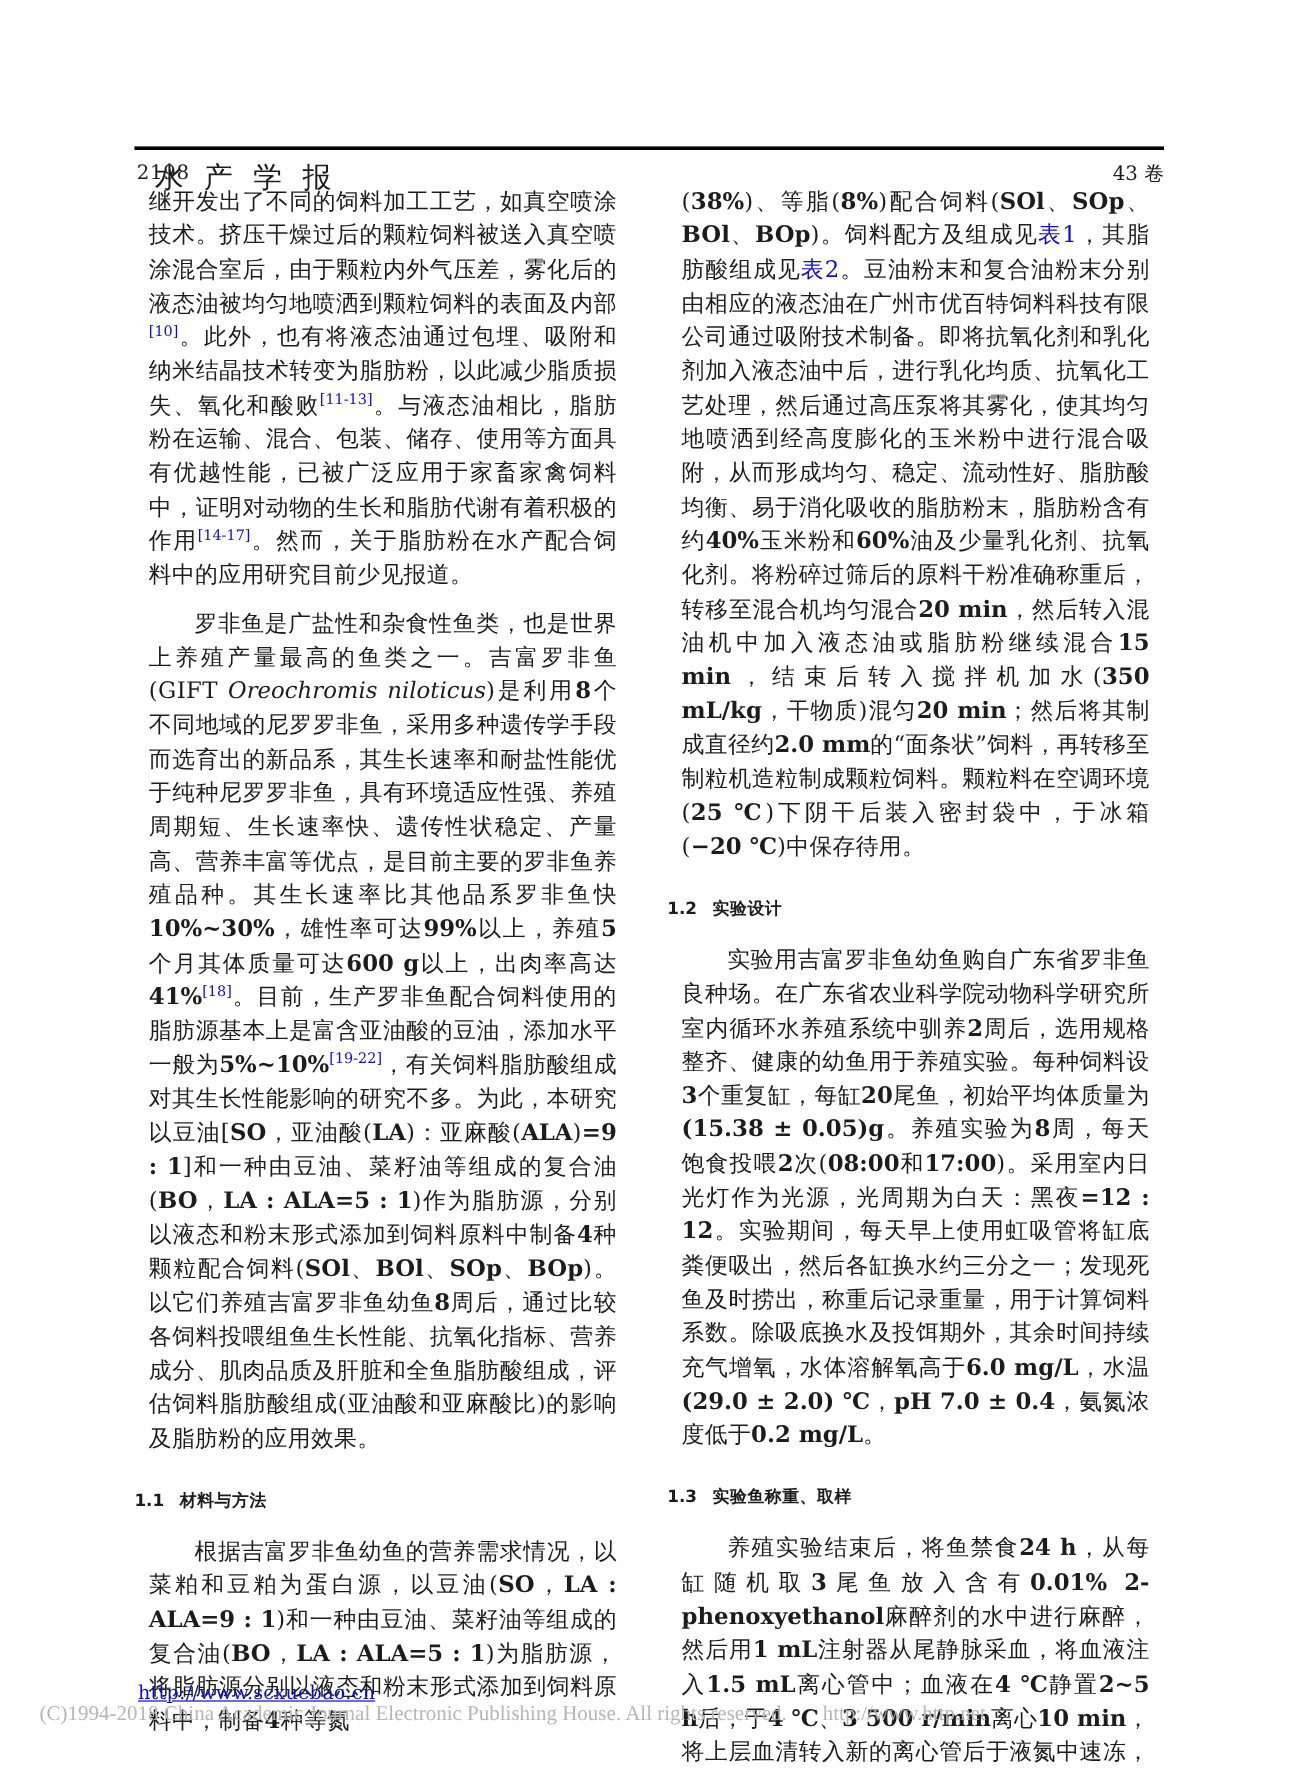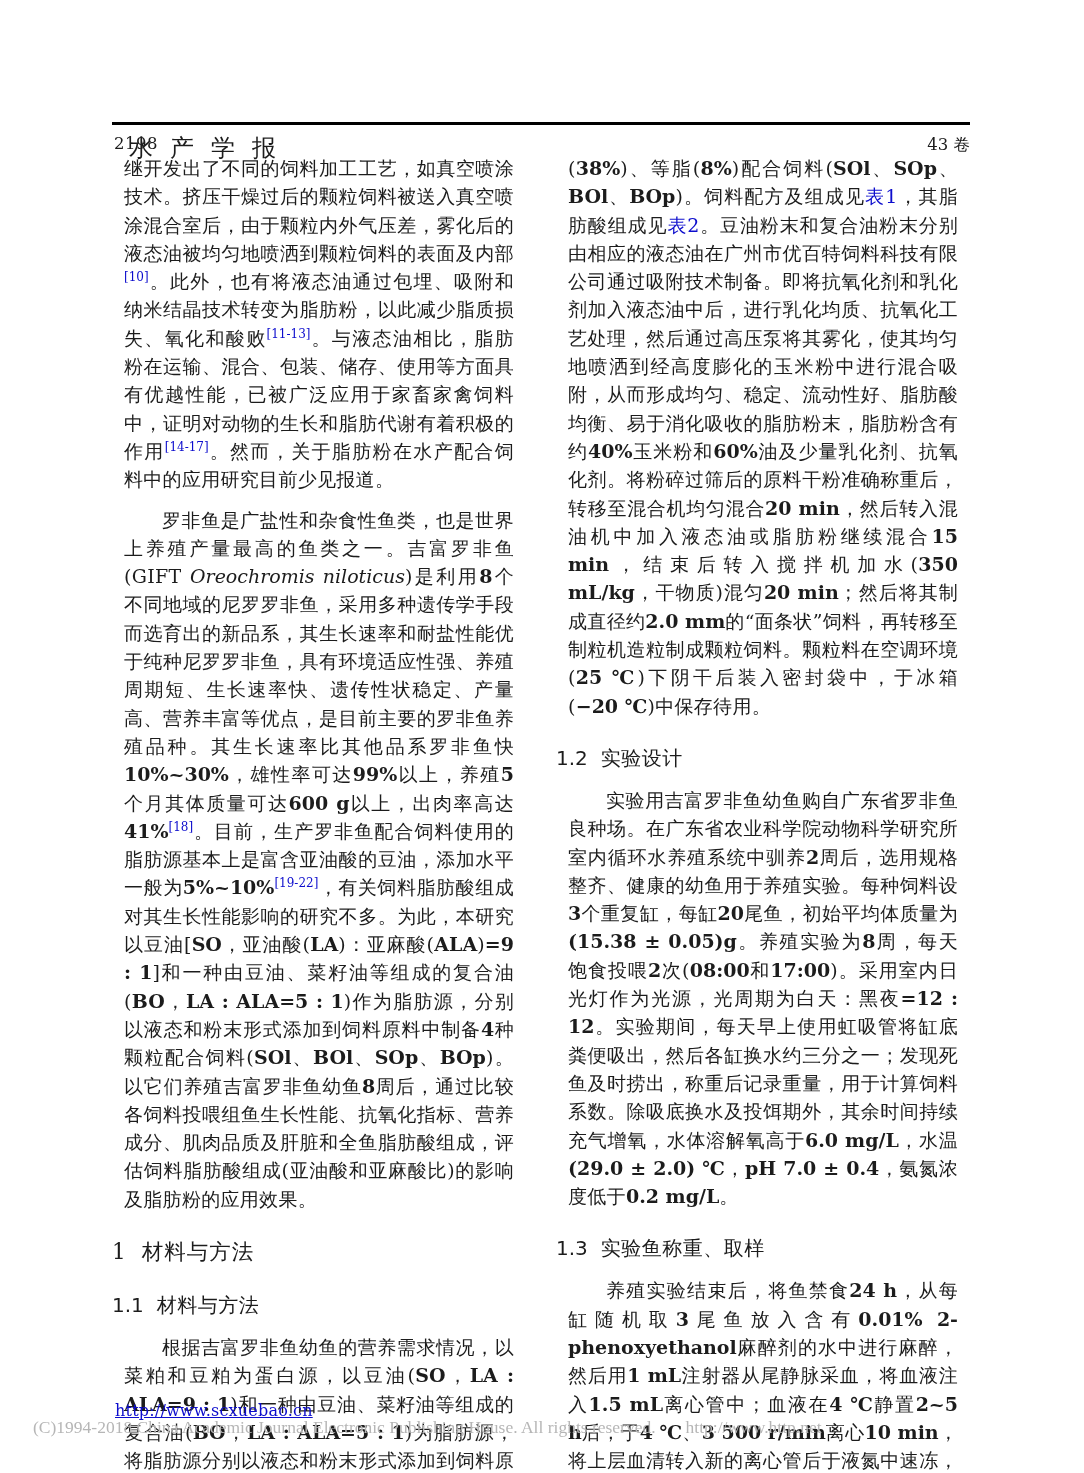--- a/index.html
+++ b/index.html
@@ -48,21 +48,21 @@
   .tlink{color:var(--link_blue);}
   .species{font-style:italic;letter-spacing:0;}
   .lat{font-weight:bold;letter-spacing:0;}
 
   .h1{
     margin:24px 0 0 0;font-size:21.5px;line-height:30px;font-weight:500;
     letter-spacing:1px;
   }
   .h1 .h-num{margin-right:16px;letter-spacing:0;}
   .h2{
-    margin:24px 0 14px 0;font-size:20px;line-height:28px;font-weight:normal;
+    margin:24px 0 14px 0;font-size:14px;line-height:28px;font-weight:bold;
     font-family:"DejaVu Sans","Liberation Sans",sans-serif;letter-spacing:.5px;
   }
   .h2 .h-num{margin-right:13px;letter-spacing:0;}
 
   
   .site-link{
     position:absolute;left:115px;top:1401px;
     font-size:16px;color:var(--link_blue);text-decoration:underline;
     letter-spacing:.2px;cursor:pointer;
   }
@@ -83,21 +83,20 @@
     <span class="pg-journal">水产学报</span>
     <span class="pg-vol">43 卷</span>
   </div>
   <div class="head-rule"></div>
 
   <div class="columns">
 
     <section class="col">
       <p class="body-p cont">继开发出了不同的饲料加工工艺，如真空喷涂技术。挤压干燥过后的颗粒饲料被送入真空喷涂混合室后，由于颗粒内外气压差，雾化后的液态油被均匀地喷洒到颗粒饲料的表面及内部<sup class="cite">[10]</sup>。此外，也有将液态油通过包埋、吸附和纳米结晶技术转变为脂肪粉，以此减少脂质损失、氧化和酸败<sup class="cite">[11-13]</sup>。与液态油相比，脂肪粉在运输、混合、包装、储存、使用等方面具有优越性能，已被广泛应用于家畜家禽饲料中，证明对动物的生长和脂肪代谢有着积极的作用<sup class="cite">[14-17]</sup>。然而，关于脂肪粉在水产配合饲料中的应用研究目前少见报道。</p>
       <p class="body-p">罗非鱼是广盐性和杂食性鱼类，也是世界上养殖产量最高的鱼类之一。吉富罗非鱼(GIFT <em class="species">Oreochromis niloticus</em>)是利用<span class="lat">8</span>个不同地域的尼罗罗非鱼，采用多种遗传学手段而选育出的新品系，其生长速率和耐盐性能优于纯种尼罗罗非鱼，具有环境适应性强、养殖周期短、生长速率快、遗传性状稳定、产量高、营养丰富等优点，是目前主要的罗非鱼养殖品种。其生长速率比其他品系罗非鱼快<span class="lat">10%~30%</span>，雄性率可达<span class="lat">99%</span>以上，养殖<span class="lat">5</span>个月其体质量可达<span class="lat">600 g</span>以上，出肉率高达<span class="lat">41%</span><sup class="cite">[18]</sup>。目前，生产罗非鱼配合饲料使用的脂肪源基本上是富含亚油酸的豆油，添加水平一般为<span class="lat">5%~10%</span><sup class="cite">[19-22]</sup>，有关饲料脂肪酸组成对其生长性能影响的研究不多。为此，本研究以豆油[<span class="lat">SO</span>，亚油酸(<span class="lat">LA</span>)：亚麻酸(<span class="lat">ALA</span>)<span class="lat">=9 : 1</span>]和一种由豆油、菜籽油等组成的复合油(<span class="lat">BO</span>，<span class="lat">LA : ALA=5 : 1</span>)作为脂肪源，分别以液态和粉末形式添加到饲料原料中制备<span class="lat">4</span>种颗粒配合饲料(<span class="lat">SOl</span>、<span class="lat">BOl</span>、<span class="lat">SOp</span>、<span class="lat">BOp</span>)。以它们养殖吉富罗非鱼幼鱼<span class="lat">8</span>周后，通过比较各饲料投喂组鱼生长性能、抗氧化指标、营养成分、肌肉品质及肝脏和全鱼脂肪酸组成，评估饲料脂肪酸组成(亚油酸和亚麻酸比)的影响及脂肪粉的应用效果。</p>
-      <h2 class="h1"><span class="h-num">1</span><span>材料与方法</span></h2>
       <h3 class="h2"><span class="h-num">1.1</span><span>材料与方法</span></h3>
       <p class="body-p">根据吉富罗非鱼幼鱼的营养需求情况，以菜粕和豆粕为蛋白源，以豆油(<span class="lat">SO</span>，<span class="lat">LA : ALA=9 : 1</span>)和一种由豆油、菜籽油等组成的复合油(<span class="lat">BO</span>，<span class="lat">LA : ALA=5 : 1</span>)为脂肪源，将脂肪源分别以液态和粉末形式添加到饲料原料中，制备<span class="lat">4</span>种等氮</p>
     </section>
 
     <section class="col">
       <p class="body-p cont">(<span class="lat">38%</span>)、等脂(<span class="lat">8%</span>)配合饲料(<span class="lat">SOl</span>、<span class="lat">SOp</span>、<span class="lat">BOl</span>、<span class="lat">BOp</span>)。饲料配方及组成见<span class="tlink">表1</span>，其脂肪酸组成见<span class="tlink">表2</span>。豆油粉末和复合油粉末分别由相应的液态油在广州市优百特饲料科技有限公司通过吸附技术制备。即将抗氧化剂和乳化剂加入液态油中后，进行乳化均质、抗氧化工艺处理，然后通过高压泵将其雾化，使其均匀地喷洒到经高度膨化的玉米粉中进行混合吸附，从而形成均匀、稳定、流动性好、脂肪酸均衡、易于消化吸收的脂肪粉末，脂肪粉含有约<span class="lat">40%</span>玉米粉和<span class="lat">60%</span>油及少量乳化剂、抗氧化剂。将粉碎过筛后的原料干粉准确称重后，转移至混合机均匀混合<span class="lat">20 min</span>，然后转入混油机中加入液态油或脂肪粉继续混合<span class="lat">15 min</span>，结束后转入搅拌机加水(<span class="lat">350 mL/kg</span>，干物质)混匀<span class="lat">20 min</span>；然后将其制成直径约<span class="lat">2.0 mm</span>的“面条状”饲料，再转移至制粒机造粒制成颗粒饲料。颗粒料在空调环境(<span class="lat">25 ℃</span>)下阴干后装入密封袋中，于冰箱(<span class="lat">−20 ℃</span>)中保存待用。</p>
       <h3 class="h2"><span class="h-num">1.2</span><span>实验设计</span></h3>
       <p class="body-p">实验用吉富罗非鱼幼鱼购自广东省罗非鱼良种场。在广东省农业科学院动物科学研究所室内循环水养殖系统中驯养<span class="lat">2</span>周后，选用规格整齐、健康的幼鱼用于养殖实验。每种饲料设<span class="lat">3</span>个重复缸，每缸<span class="lat">20</span>尾鱼，初始平均体质量为<span class="lat">(15.38 ± 0.05)g</span>。养殖实验为<span class="lat">8</span>周，每天饱食投喂<span class="lat">2</span>次(<span class="lat">08:00</span>和<span class="lat">17:00</span>)。采用室内日光灯作为光源，光周期为白天：黑夜<span class="lat">=12 : 12</span>。实验期间，每天早上使用虹吸管将缸底粪便吸出，然后各缸换水约三分之一；发现死鱼及时捞出，称重后记录重量，用于计算饲料系数。除吸底换水及投饵期外，其余时间持续充气增氧，水体溶解氧高于<span class="lat">6.0 mg/L</span>，水温<span class="lat">(29.0 ± 2.0) ℃</span>，<span class="lat">pH 7.0 ± 0.4</span>，氨氮浓度低于<span class="lat">0.2 mg/L</span>。</p>
       <h3 class="h2"><span class="h-num">1.3</span><span>实验鱼称重、取样</span></h3>
       <p class="body-p">养殖实验结束后，将鱼禁食<span class="lat">24 h</span>，从每缸随机取<span class="lat">3</span>尾鱼放入含有<span class="lat">0.01% 2-phenoxyethanol</span>麻醉剂的水中进行麻醉，然后用<span class="lat">1 mL</span>注射器从尾静脉采血，将血液注入<span class="lat">1.5 mL</span>离心管中；血液在<span class="lat">4 ℃</span>静置<span class="lat">2~5 h</span>后，于<span class="lat">4 ℃</span>、<span class="lat">3 500 r/min</span>离心<span class="lat">10 min</span>，将上层血清转入新的离心管后于液氮中速冻，然后保存于<span class="lat">−80 ℃</span>冰箱中用于后续分析。将采血后的鱼解剖，取肝脏、肌肉和前肠样品放入离心管中，在液氮中速冻后保存在<span class="lat">−80 ℃</span>冰箱</p>

